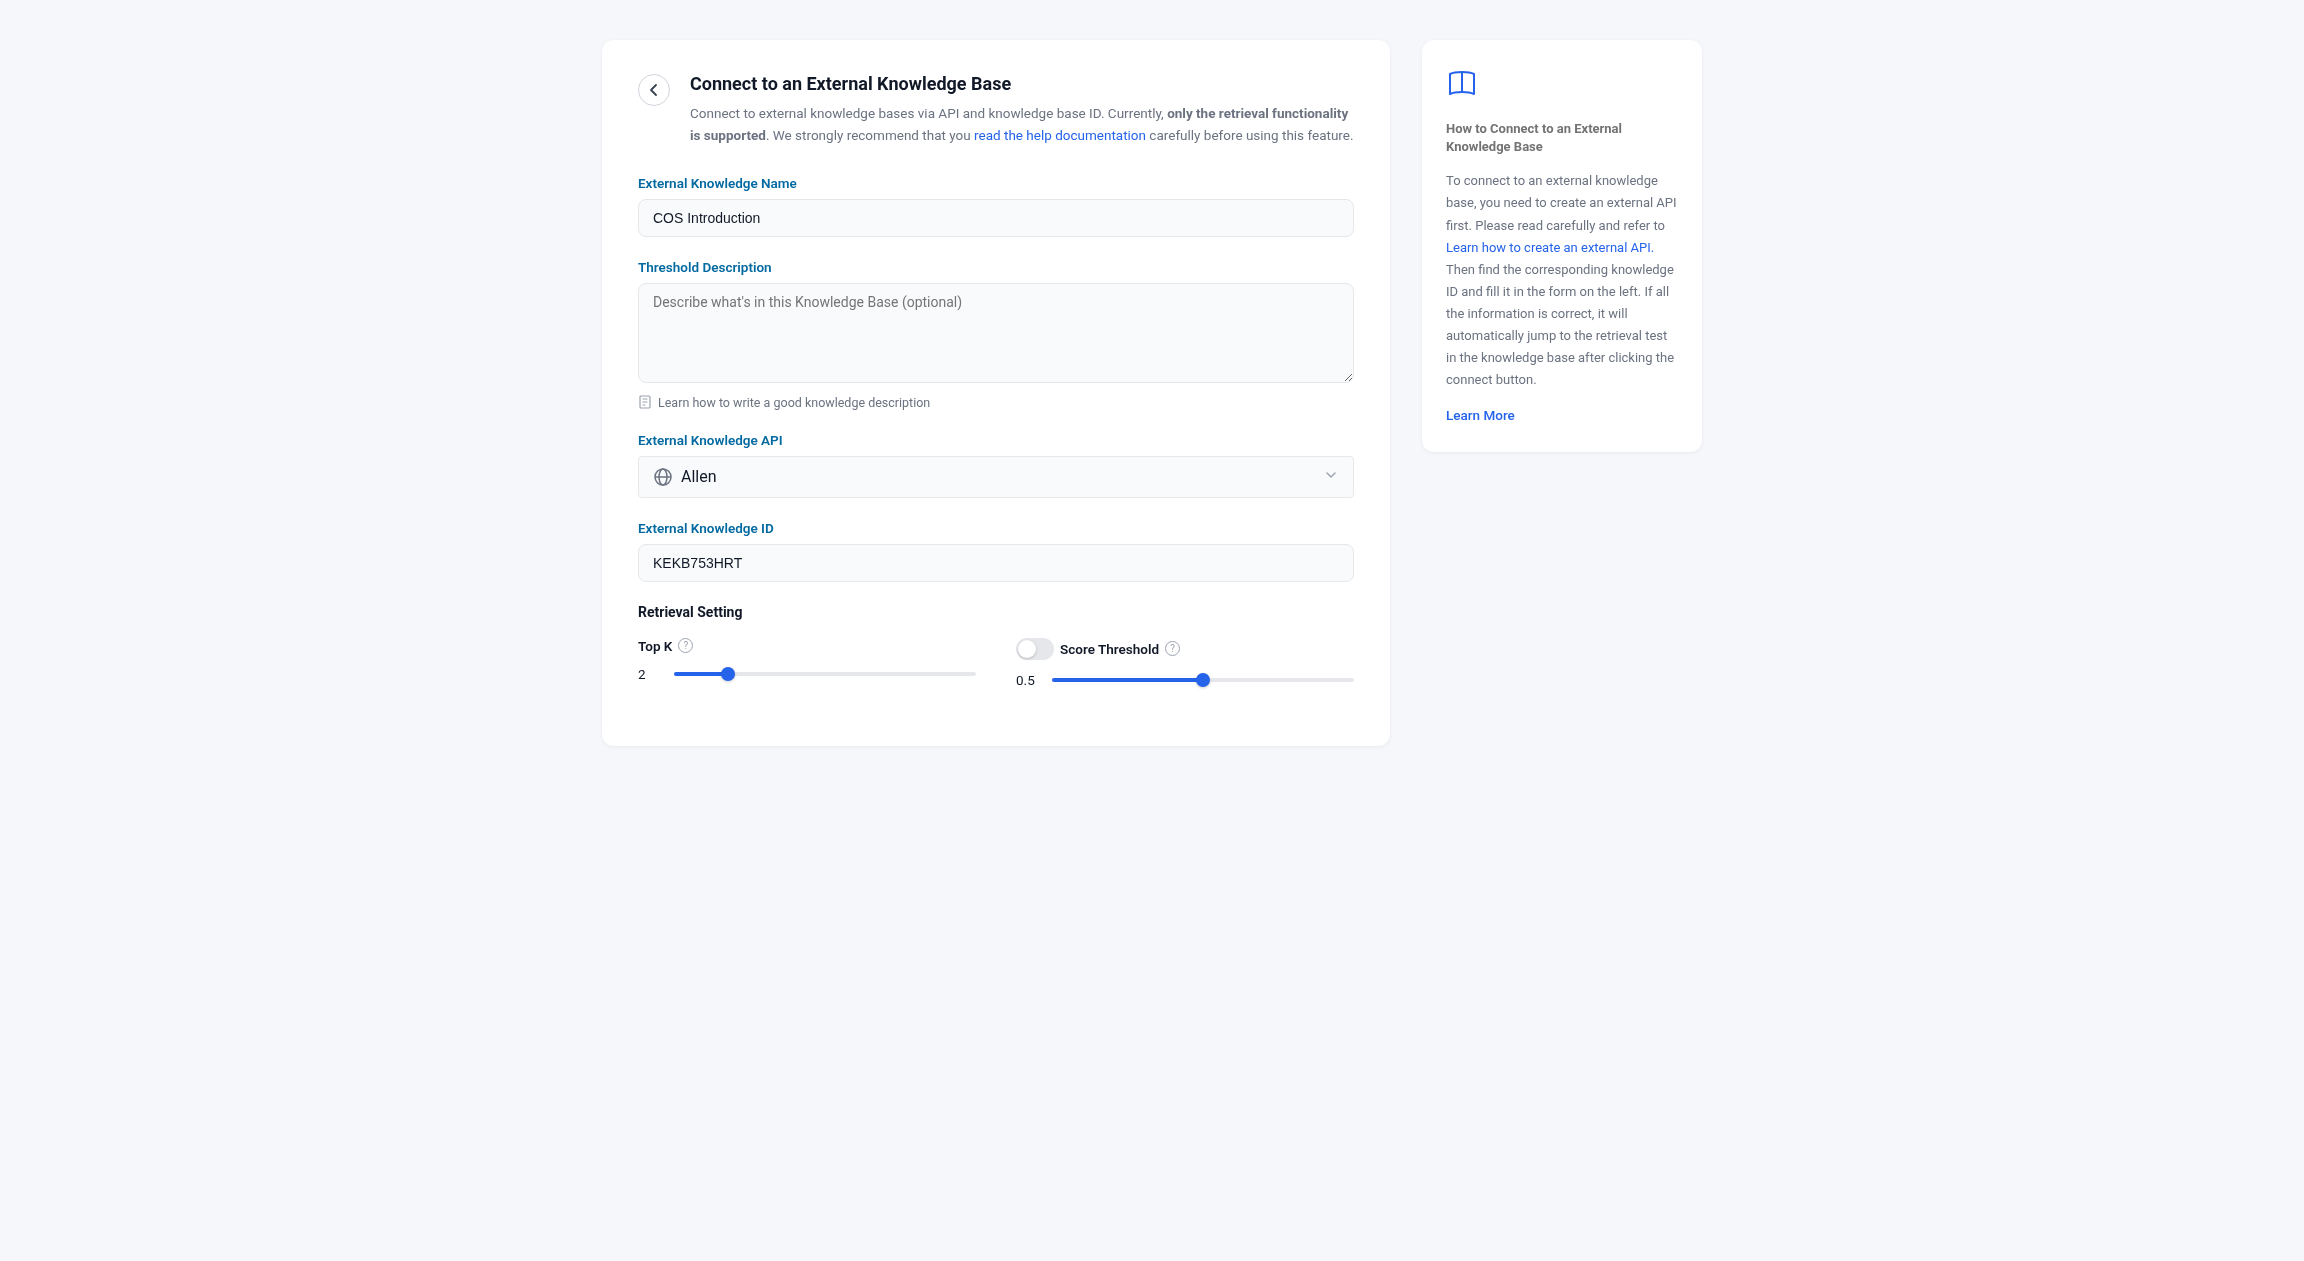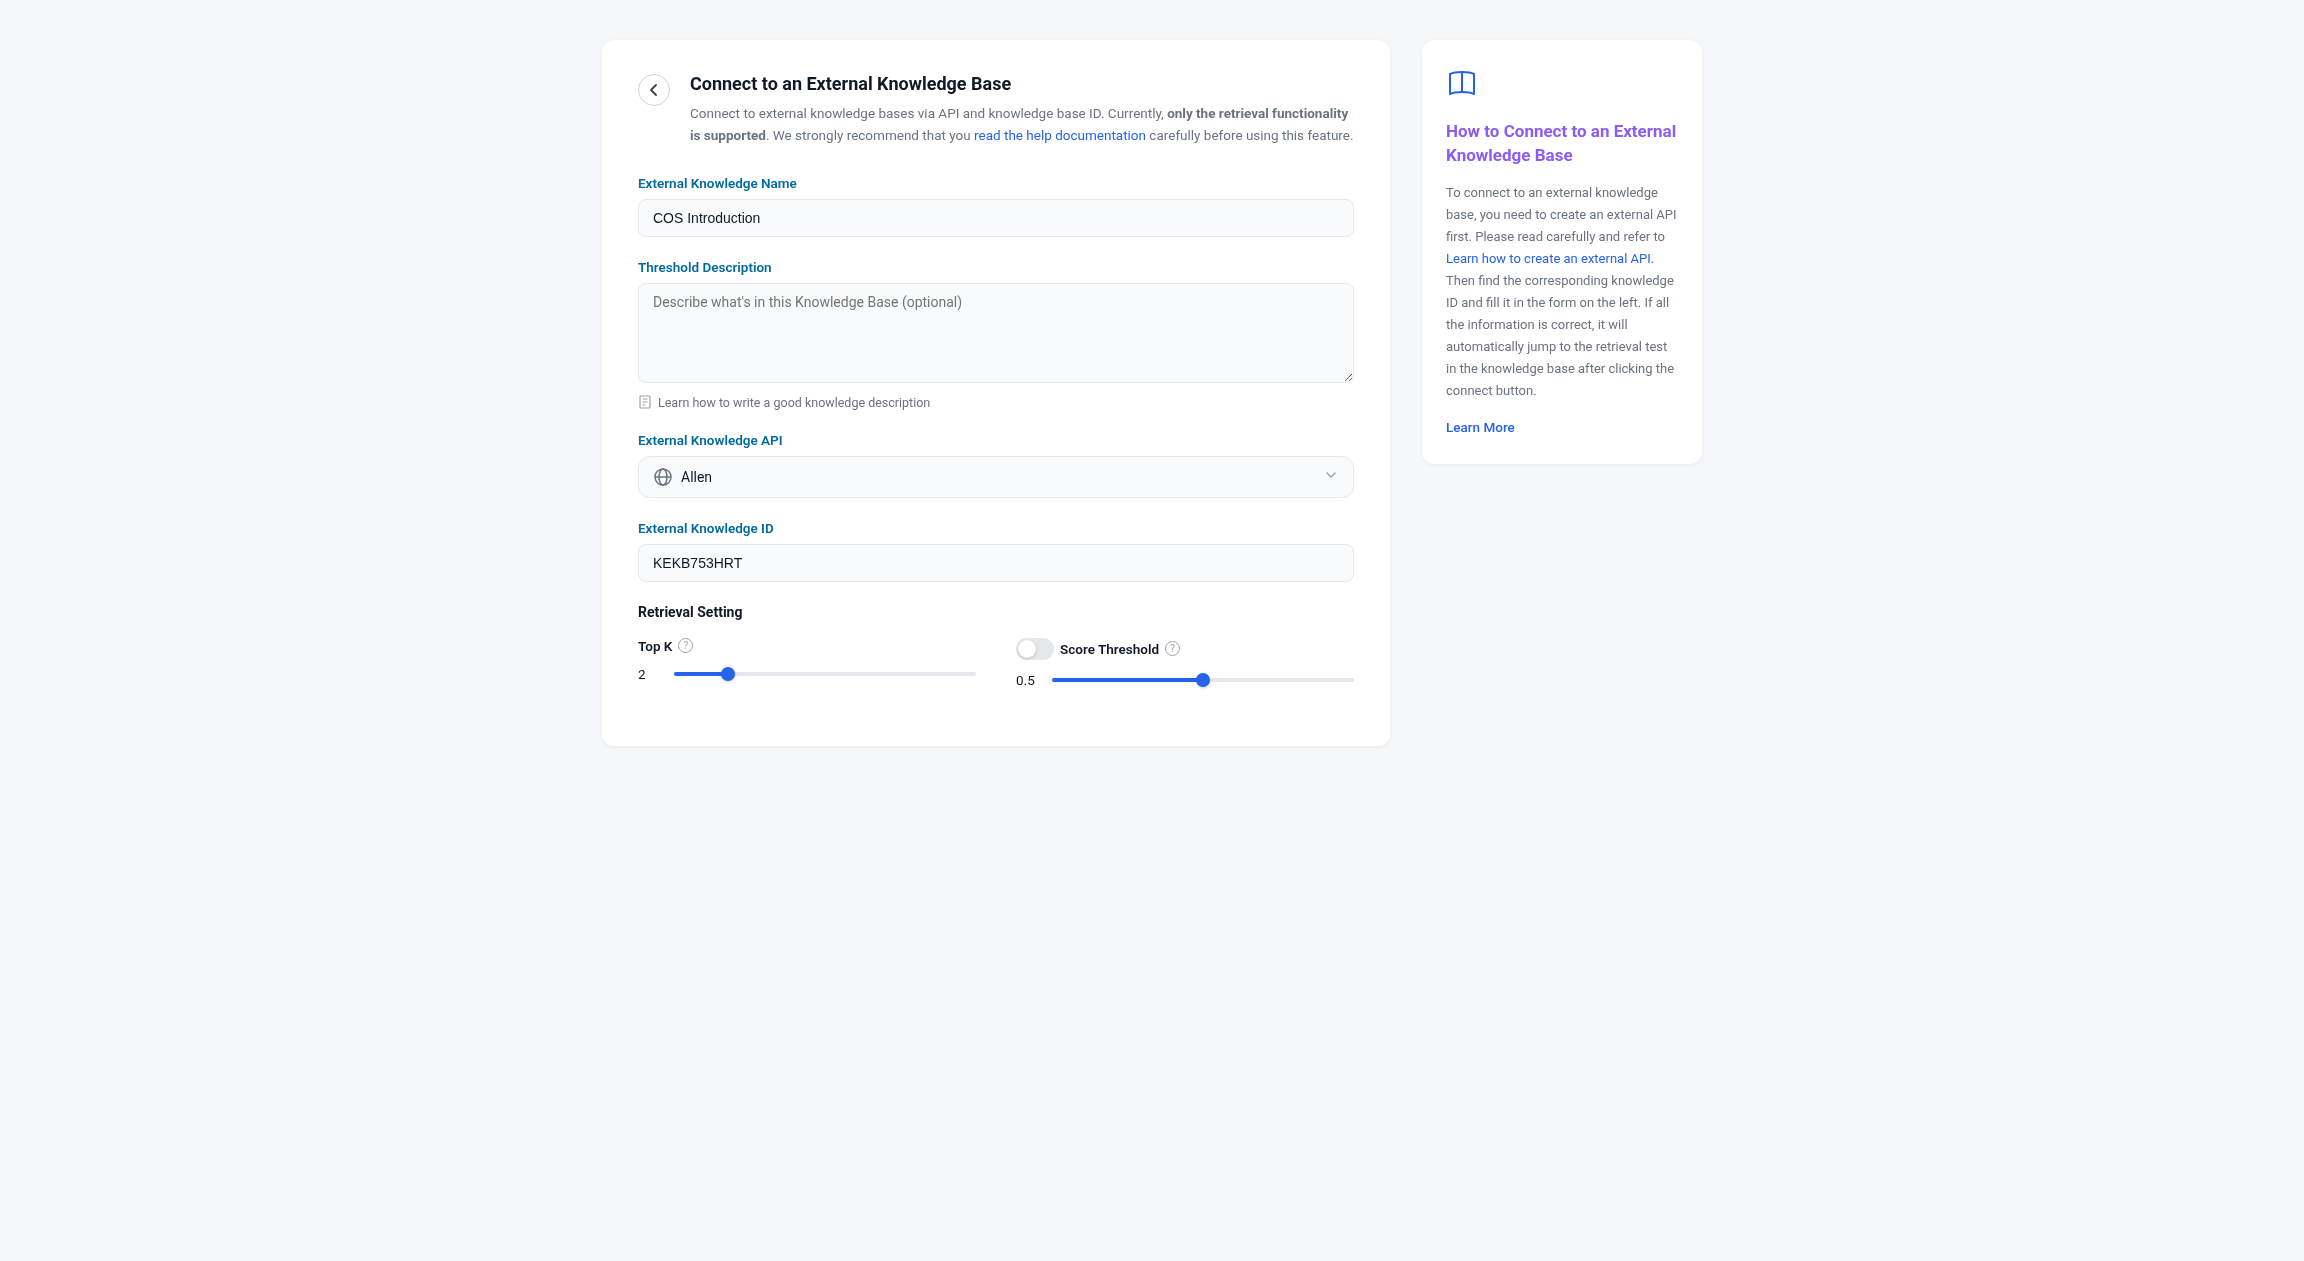--- a/index.html
+++ b/index.html
@@ -96,22 +96,22 @@
       color: #6b7280;
     }
     .textarea-hint svg { flex-shrink: 0; }
     .select-wrapper {
       position: relative;
     }
     .select-inner {
       width: 100%;
       padding: 10px 14px;
       border: 1.5px solid #e5e7eb;
-      border-radius: 12px;
-      font-size: 14px;
+      border-radius: 4px;
+      font-size: 16px;
       color: #111827;
       background: #f9fafb;
       display: flex;
       align-items: center;
       gap: 8px;
       cursor: pointer;
     }
     .select-inner .chevron {
       margin-left: auto;
       color: #9ca3af;
@@ -246,23 +246,23 @@
       background: #fff;
       border-radius: 12px;
       padding: 28px 24px;
       box-shadow: 0 1px 4px rgba(0,0,0,0.06);
     }
     .side-icon {
       color: #2563eb;
       margin-bottom: 16px;
     }
     .side-card h2 {
-      font-size: 17px;
+      font-size: 13px;
       font-weight: 700;
-      color: #8b5cf6;
+      color: #737373;
       line-height: 1.4;
       margin-bottom: 14px;
     }
     .side-card p {
       font-size: 13px;
       color: #6b7280;
       line-height: 1.7;
       margin-bottom: 14px;
     }
     .side-card a {

